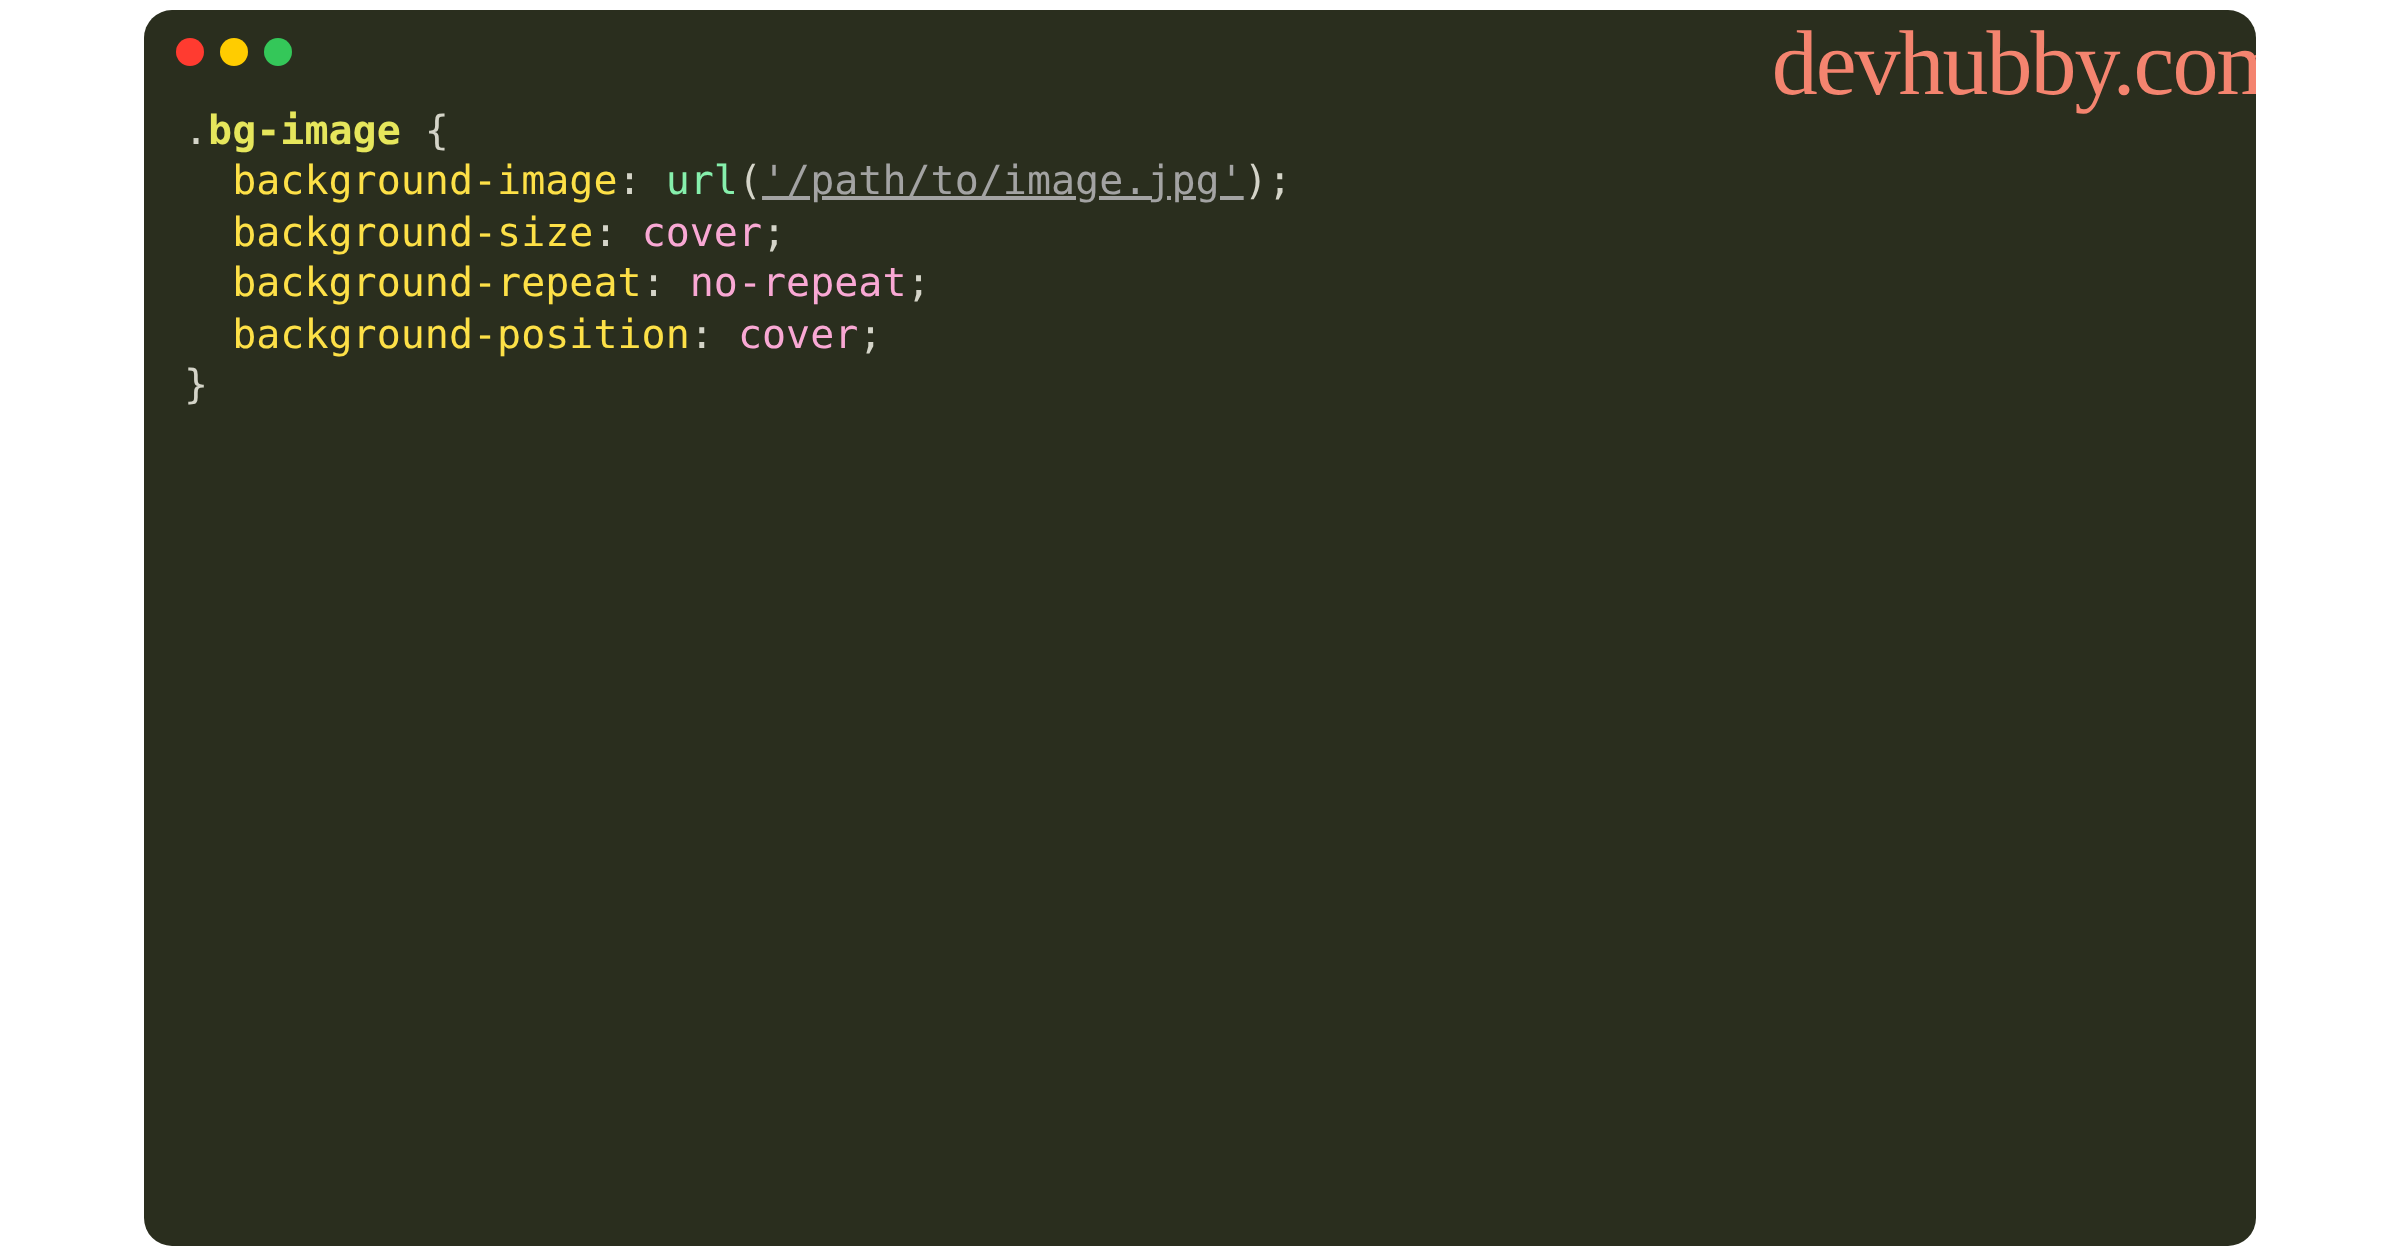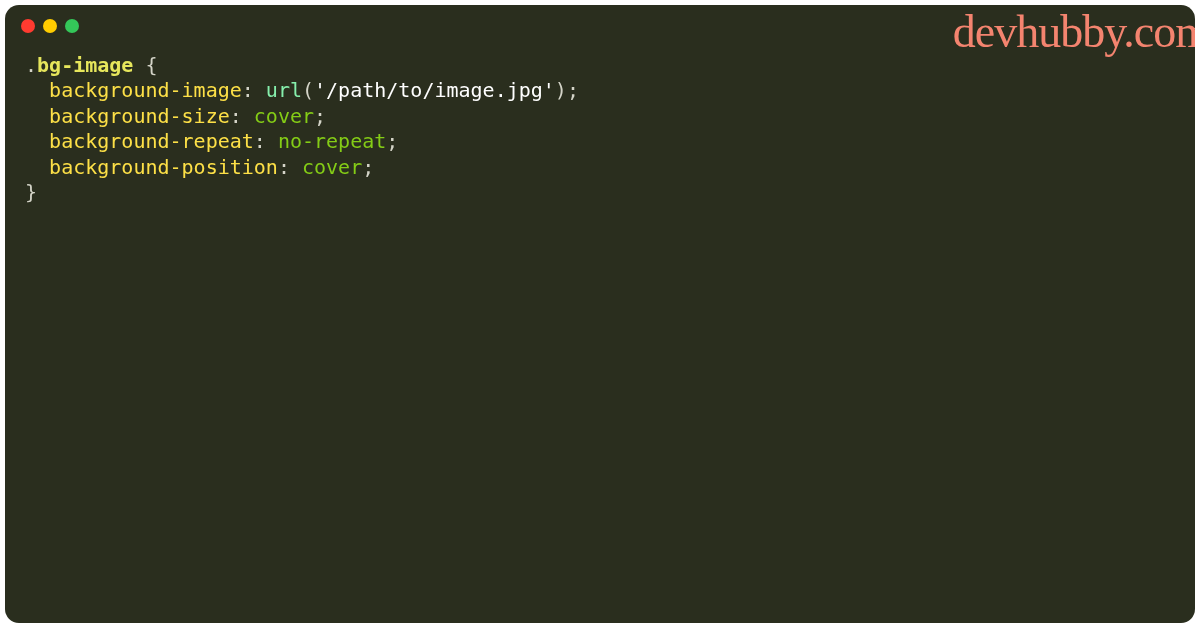--- a/index.html
+++ b/index.html
@@ -11,21 +11,21 @@
       width: 1200px;
       height: 627px;
       background: #ffffff;
       display: flex;
       align-items: center;
       justify-content: center;
       font-family: 'Menlo', 'Monaco', 'Consolas', monospace;
       overflow: hidden;
     }
     .code-window {
-      width: 1190px;
+      width: 1056px;
       height: 618px;
       background: #2a2e1e;
       border-radius: 14px;
       position: relative;
       overflow: hidden;
     }
     .window-controls {
       position: absolute;
       top: 14px;
       left: 16px;
@@ -56,22 +56,22 @@
       left: 20px;
       font-size: 20px;
       line-height: 1.28;
       white-space: pre;
       font-weight: 500;
     }
     .tok-punct { color: #d4d4c8; }
     .tok-selector { color: #e6e65c; font-weight: bold; }
     .tok-property { color: #fde047; }
     .tok-function { color: #86efac; }
-    .tok-string { color: #ffffff; }
-    .tok-value { color: #84cc16; }
+    .tok-string { color: #a3a3a3; text-decoration: underline; }
+    .tok-value { color: #f9a8d4; }
   </style>
 </head>
 <body>
 
 <div class="code-window">
   <div class="window-controls">
     <div class="window-dot dot-red"></div>
     <div class="window-dot dot-yellow"></div>
     <div class="window-dot dot-green"></div>
   </div>

